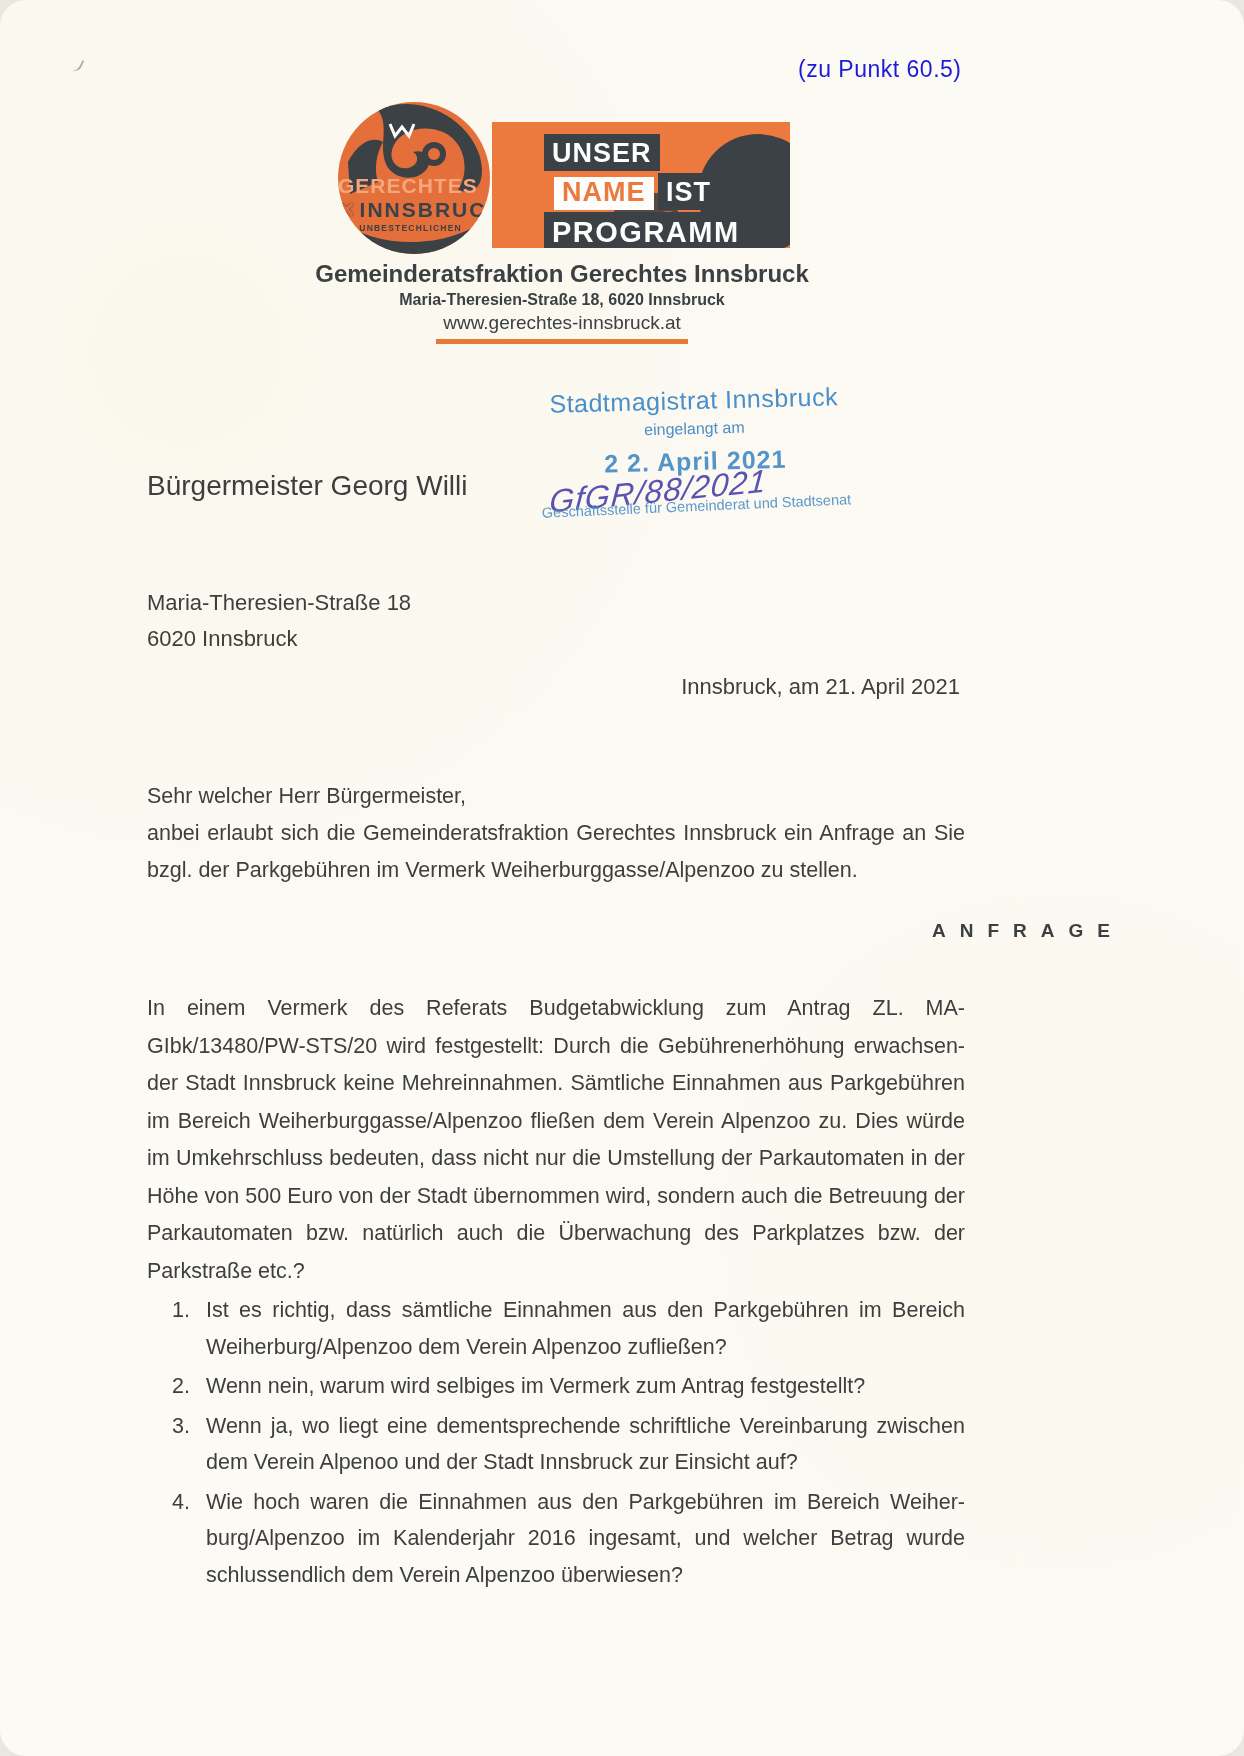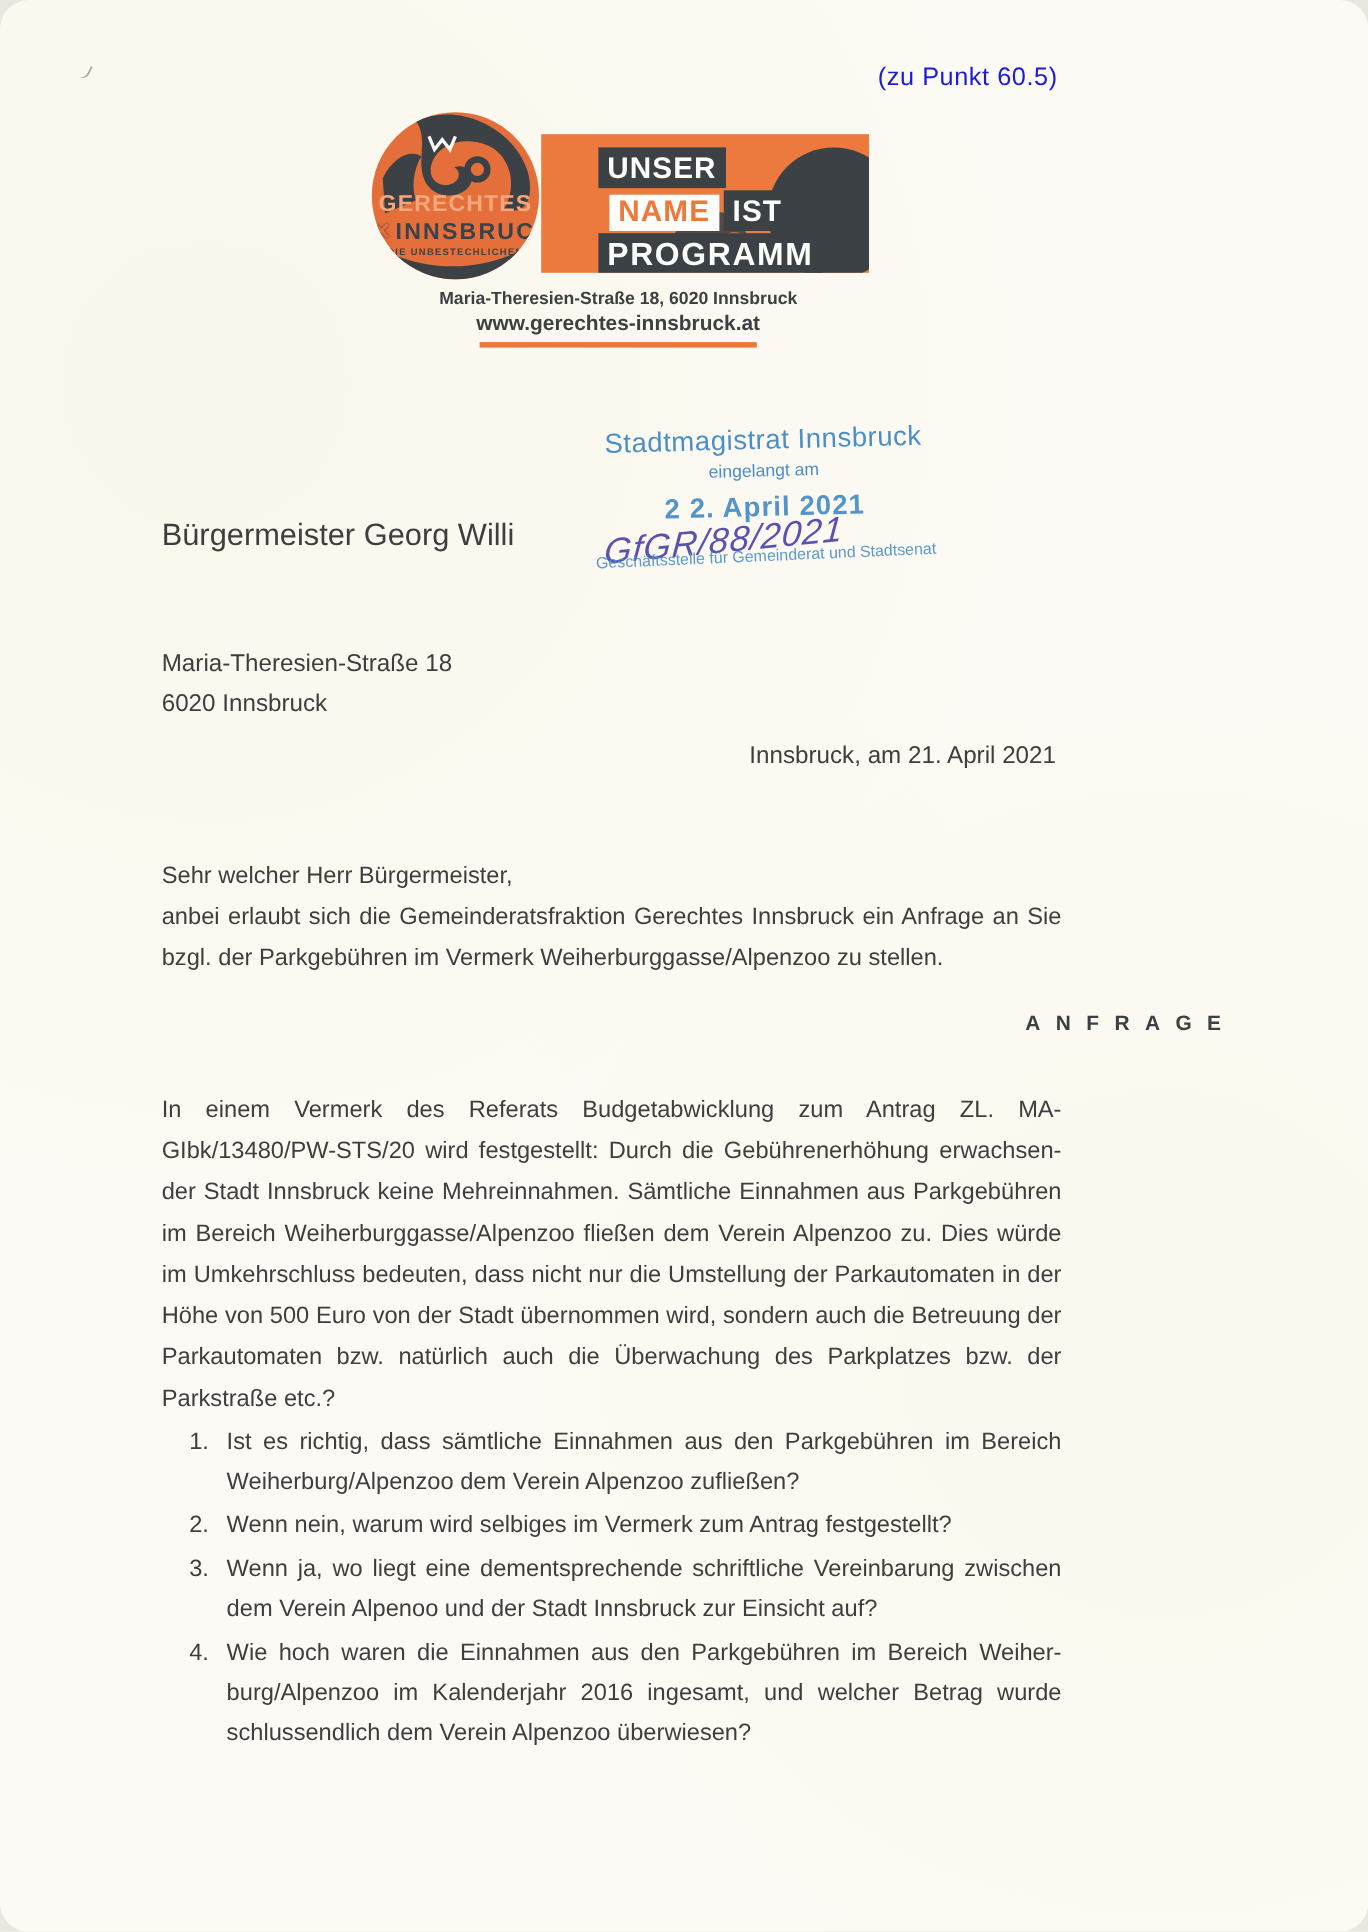--- a/index.html
+++ b/index.html
@@ -15,21 +15,21 @@
   
   .scan-mark { position:absolute; left:72px; top:58px; width:10px; height:14px;
     border-right:2px solid #8a8a8a; border-radius:0 0 8px 0; transform:rotate(25deg); opacity:.7; }
 
   .note { position:absolute; left:798px; top:56px; font-size:23px; color:#1c1cd6; letter-spacing:.5px; }
 
   
   .logo-circle { position:absolute; left:338px; top:102px; width:152px; height:152px;
     border-radius:50%; background:#e56f3a; overflow:hidden; }
   .logo-circle svg { position:absolute; left:0; top:0; }
-  .lc-text { position:absolute; left:0; top:0; width:100%; text-align:center; }
+  .lc-text { position:absolute; left:0; top:0; width:100%; }
   .lc1 { margin-top:72px; font-size:21px; font-weight:bold; color:#f4a77d; letter-spacing:1px; }
   .lc2 { font-size:21px; font-weight:bold; color:#38424a; letter-spacing:2px; margin-top:0px; }
   .lc2 .cross { color:#e56f3a; font-weight:bold; margin-right:2px; text-shadow:0 0 2px #30343a; }
   .lc3 { font-size:8.5px; font-weight:bold; color:#3b4145; letter-spacing:1.2px; margin-top:1px; }
 
   
   .banner { position:absolute; left:492px; top:122px; width:298px; height:126px;
     background:#ec7a3e; overflow:hidden; }
   .banner .b-circle { position:absolute; right:-28px; top:12px; width:120px; height:120px;
     border-radius:50%; background:#3b4145; }
@@ -40,21 +40,21 @@
     font-size:27px; padding:4px 8px 2px 8px; letter-spacing:1px; }
   .box-white { display:inline-block; background:#fdfdfb; color:#ec7a3e; font-weight:bold;
     font-size:27px; padding:0 8px 2px 8px; letter-spacing:1px; }
   .b-row2 { margin-left:10px; }
   .b-row3 .box-dark { font-size:29px; letter-spacing:1.5px; }
 
   
   .letterhead { position:absolute; left:0; top:260px; width:1124px; text-align:center; color:#3b4043; }
   .lh-org { font-size:24px; font-weight:bold; }
   .lh-addr { font-size:16px; font-weight:bold; margin-top:3px; }
-  .lh-web { font-size:19px; font-weight:bold; margin-top:3px; }
+  .lh-web { font-size:19px; font-weight:normal; margin-top:3px; }
   .lh-bar { width:252px; height:5px; background:#e87a38; margin:5px auto 0 auto; }
 
   
   .stamp { position:absolute; left:530px; top:386px; width:330px; text-align:center;
     color:#4b8fc8; transform:rotate(-1.5deg); }
   .st1 { font-size:25px; letter-spacing:.5px; }
   .st2 { font-size:16px; margin-top:5px; }
   .st-date { font-size:25px; font-weight:bold; letter-spacing:1px; margin-top:9px; opacity:.95; }
   .st-hand { position:absolute; left:18px; top:86px; font-size:32px; font-style:italic;
     color:#5a52b0; letter-spacing:1px; transform:rotate(-4deg) skewX(-10deg); white-space:nowrap; }
@@ -114,20 +114,21 @@
       <div class="b-row b-row1"><span class="box-dark">UNSER</span></div>
       <div class="b-row b-row2">
         <span class="box-white">NAME</span>
         <span class="box-dark">IST</span>
       </div>
       <div class="b-row b-row3"><span class="box-dark">PROGRAMM</span></div>
     </div>
   </div>
 
   <div class="letterhead">
+    <div class="lh-org">Gemeinderatsfraktion Gerechtes Innsbruck</div>
     <div class="lh-addr">Maria-Theresien-Straße 18, 6020 Innsbruck</div>
     <div class="lh-web">www.gerechtes-innsbruck.at</div>
     <div class="lh-bar"></div>
   </div>
 
   <div class="stamp">
     <div class="st1">Stadtmagistrat Innsbruck</div>
     <div class="st2">eingelangt am</div>
     <div class="st-date">2 2. April  2021</div>
     <div class="st-hand">GfGR/88/2021</div>

